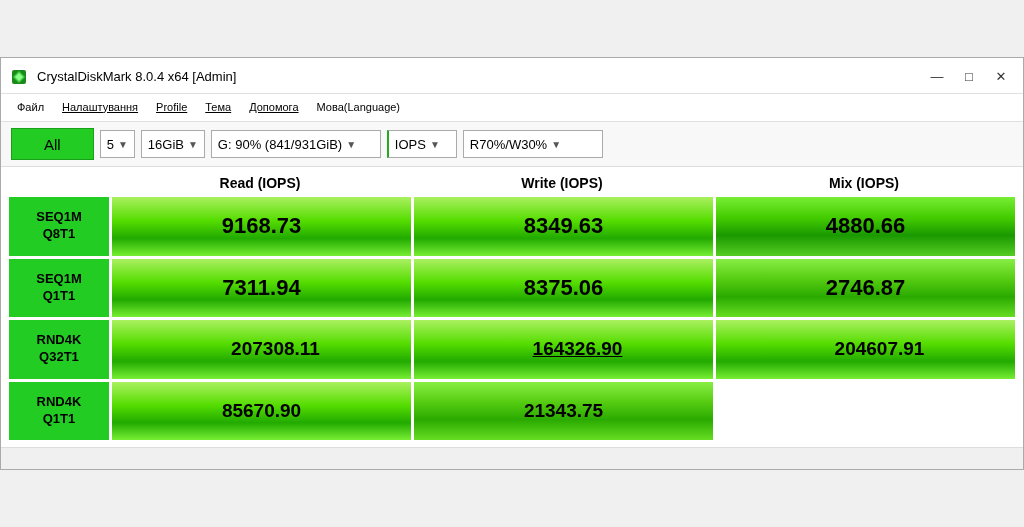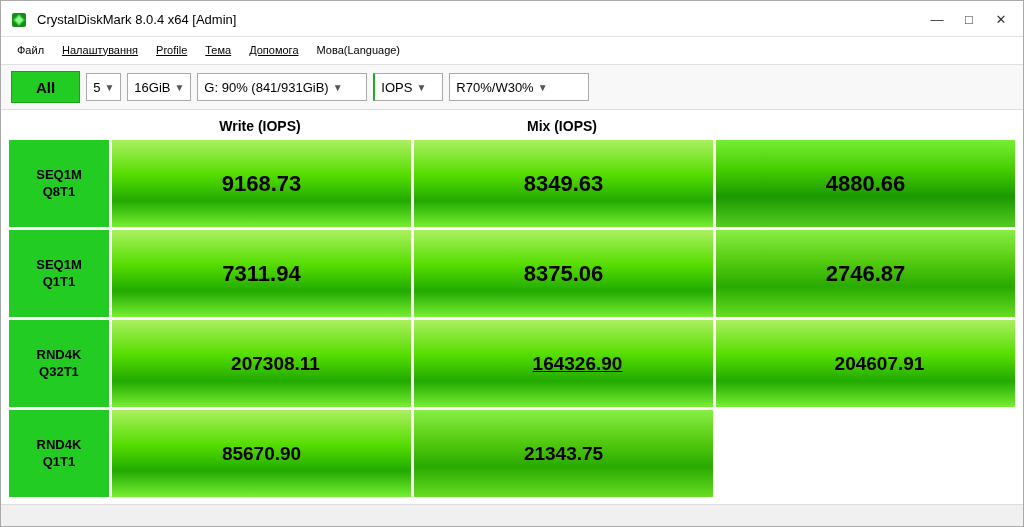--- a/index.html
+++ b/index.html
@@ -8,21 +8,21 @@
       background: #f0f0f0;
       display: flex;
       justify-content: center;
       align-items: center;
       width: 1024px;
       height: 527px;
       overflow: hidden;
     }
     .window {
       width: 1024px;
-      height: 527px;
+      height: 413px;
       background: #fff;
       border: 1px solid #aaa;
       display: flex;
       flex-direction: column;
       justify-content: center;
     }
     
     .title-bar {
       background: #fff;
       display: flex;
@@ -87,24 +87,24 @@
       align-items: center;
       padding: 6px 10px;
       background: #f8f8f8;
       border-bottom: 1px solid #ddd;
       gap: 6px;
       min-height: 44px;
     }
     .all-btn {
       background: #22cc22;
       color: #000;
-      font-weight: bold;
+      font-weight: normal;
       font-size: 15px;
       border: 1px solid #18a018;
-      padding: 6px 24px;
+      padding: 6px 32px;
       cursor: pointer;
       min-width: 60px;
       height: 32px;
     }
     .dropdown {
       display: flex;
       align-items: center;
       background: #fff;
       border: 1px solid #aaa;
       padding: 3px 6px;
@@ -257,20 +257,21 @@
     <div class="dropdown dropdown-ratio">
       <span>R70%/W30%</span>
       <span class="dropdown-arrow">▼</span>
     </div>
   </div>
 
   <div class="main-table">
 
     <div class="table-header">
       <div class="th th-empty"></div>
+      <div class="th">Read (IOPS)</div>
       <div class="th">Write (IOPS)</div>
       <div class="th">Mix (IOPS)</div>
     </div>
 
     <div class="table-row" style="flex: 1 1 0%; min-height: 0px;">
       <div class="row-label">SEQ1M<br>Q8T1</div>
       <div class="cell cell-high">
         <span class="cell-value">9168.73</span>
       </div>
       <div class="cell cell-high">

